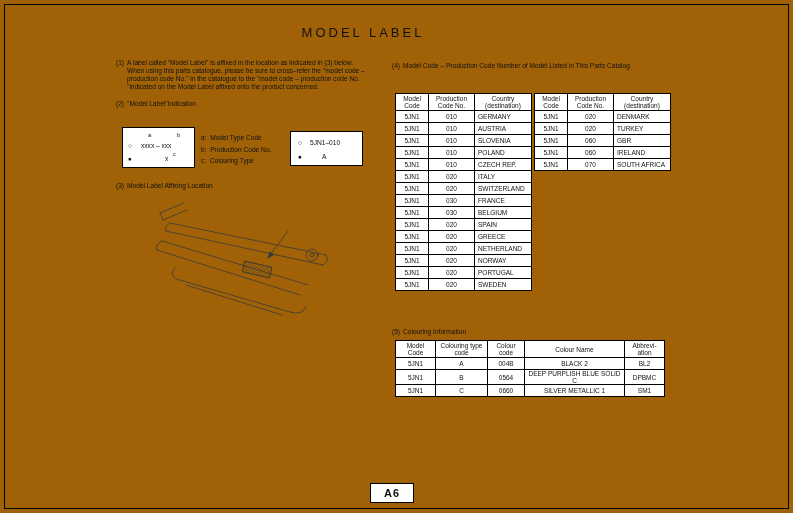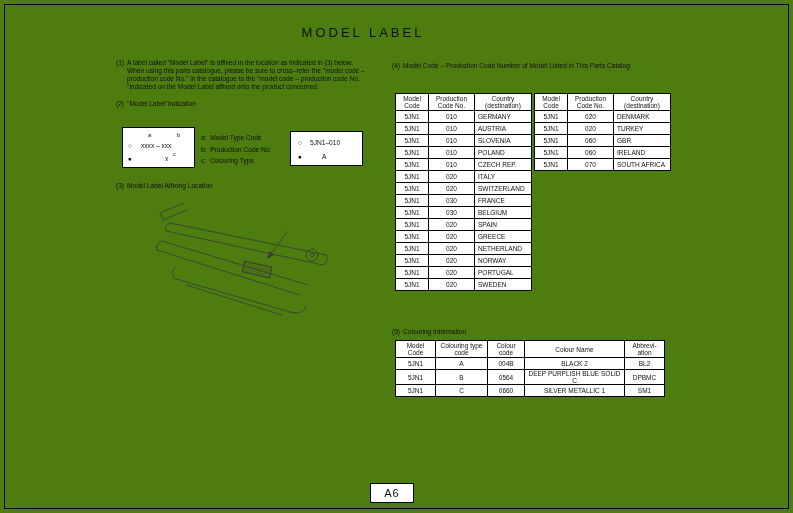--- a/index.html
+++ b/index.html
@@ -1,18 +1,18 @@
 <!DOCTYPE html>
 <html><head>
 <meta charset="utf-8">
 <style>
   * { margin:0; padding:0; box-sizing:border-box; }
   html,body { background:#e9e9e9; }
   body { font-family:"Liberation Sans", sans-serif; color:#111; }
-  .page { position:relative; width:793px; height:513px; background:#4d7c0f; overflow:hidden; }
+  .page { position:relative; width:793px; height:513px; background:#a16207; overflow:hidden; }
   .frame { position:absolute; left:4px; top:4px; right:4px; bottom:4px; border:1.6px solid #000; }
 
   .title { position:absolute; top:25px; left:0; width:726px; text-align:center;
            font-size:13px; letter-spacing:3px; }
 
   .note { position:absolute; display:flex; gap:3px; font-size:6.6px; line-height:8px; }
   .note .num { flex:0 0 auto; }
   .pre-line { white-space:pre-line; }
   .pre { white-space:pre; }
   .nowrap { white-space:nowrap; }
@@ -60,21 +60,21 @@
 
   .colour-table th:nth-child(1){ width:40px; }
   .colour-table th:nth-child(2){ width:52px; }
   .colour-table th:nth-child(3){ width:37px; }
   .colour-table th:nth-child(4){ width:100px; }
   .colour-table th:nth-child(5){ width:40px; }
   .colour-table td { height:11.5px; }
 
   #pageNum { position:absolute; left:370px; top:483px; width:44px; height:20px;
              border:1.6px solid #000; display:flex; align-items:center; justify-content:center;
-             font-size:11px; font-weight:normal; letter-spacing:1px; background:#fff; }
+             font-size:11px; font-weight:bold; letter-spacing:1px; background:#fff; }
 </style>
 </head>
 <body>
 
 <div class="page">
   <div class="frame"></div>
 
   <div class="title">MODEL LABEL</div>
 
   <div class="note" id="note1">

